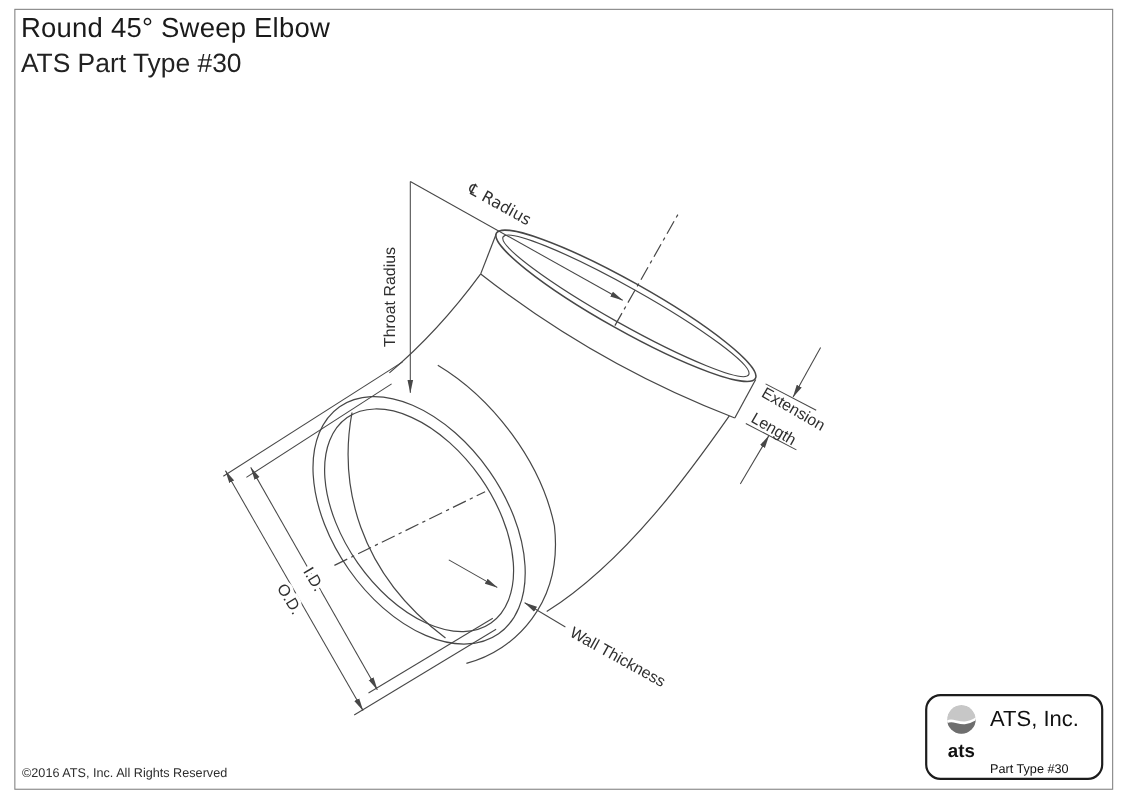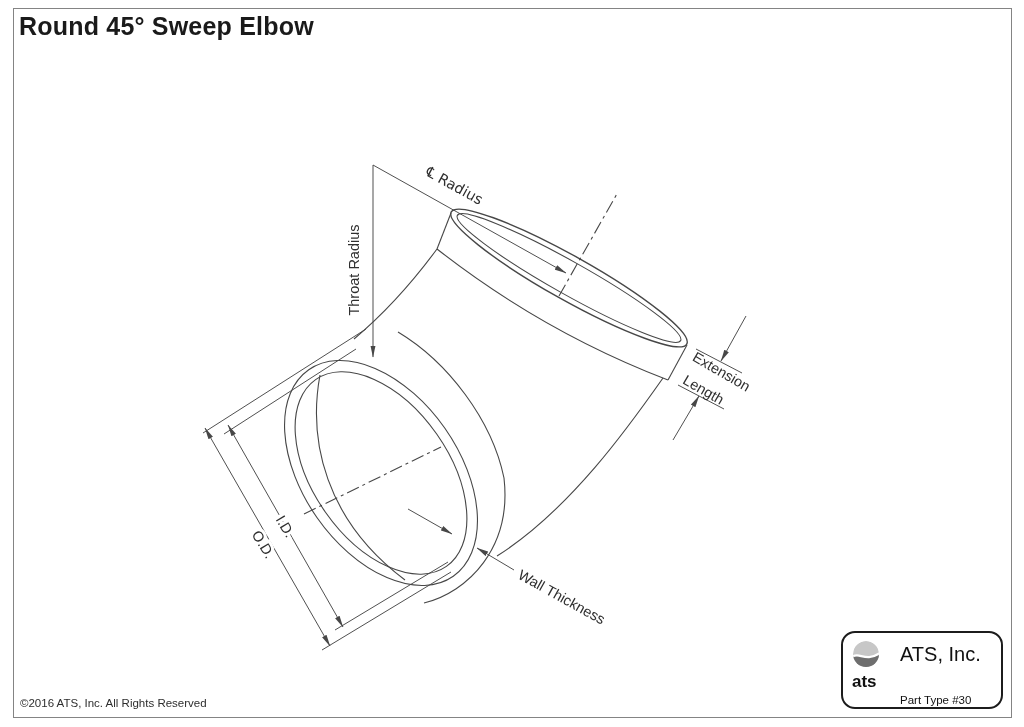--- a/index.html
+++ b/index.html
@@ -1,39 +1,40 @@
 <!DOCTYPE html>
 <html><head>
 <meta charset="utf-8">
 <style>
   html,body{margin:0;padding:0;background:#ffffff;}
   body{width:1024px;height:727px;position:relative;font-family:"Liberation Sans","DejaVu Sans",sans-serif;overflow:hidden;}
   .page{position:absolute;left:13px;top:8px;width:999px;height:710px;border:1.5px solid #848484;background:#ffffff;box-sizing:border-box;}
   .hdr{position:absolute;left:19px;top:12px;}
-  .title{font-size:25px;font-weight:bold;color:#1a1a1a;letter-spacing:0.2px;}
+  .title{font-size:25px;font-weight:normal;color:#1a1a1a;letter-spacing:0.2px;}
   .subtitle{font-size:24px;font-weight:normal;color:#222222;margin-top:3px;}
   .copyright{position:absolute;left:20px;top:697px;font-size:11.5px;color:#2e2e2e;}
   svg.draw{position:absolute;left:0;top:0;}
   svg text{fill:#2f2f2f;}
   .dimtext{font-size:14.5px;}
   .halo{stroke:#ffffff;stroke-width:6px;paint-order:stroke;}
   .logobox{position:absolute;left:841px;top:631px;width:162px;height:78px;border:2px solid #1c1c1c;border-radius:14px;background:#ffffff;box-sizing:border-box;}
-  .logocol{position:absolute;left:9px;top:7px;width:44px;}
+  .logocol{position:absolute;left:9px;top:7px;width:44px;text-align:center;}
   .ats-word{font-size:17px;font-weight:bold;color:#111;line-height:17px;margin-top:1px;}
   .companycol{position:absolute;left:57px;top:10px;}
   .company{font-size:20px;color:#111;}
   .parttype{font-size:11.5px;color:#111;margin-top:28px;}
 </style>
 </head>
 <body>
 
 <div class="page"></div>
 
 <div class="hdr">
   <div class="title">Round 45° Sweep Elbow</div>
+  <div class="subtitle">ATS Part Type #30</div>
 </div>
 
 <svg class="draw" width="1024" height="727" viewBox="0 0 1024 727">
   <defs>
     <marker id="arr" markerUnits="userSpaceOnUse" markerWidth="12" markerHeight="6" viewBox="0 0 12 6" refX="11.5" refY="3" orient="auto-start-reverse">
       <polygon points="12,3 0,0.45 0,5.55" fill="#474747"></polygon>
     </marker>
   </defs>
 
   <g stroke="#474747" stroke-width="1.1" fill="none">

